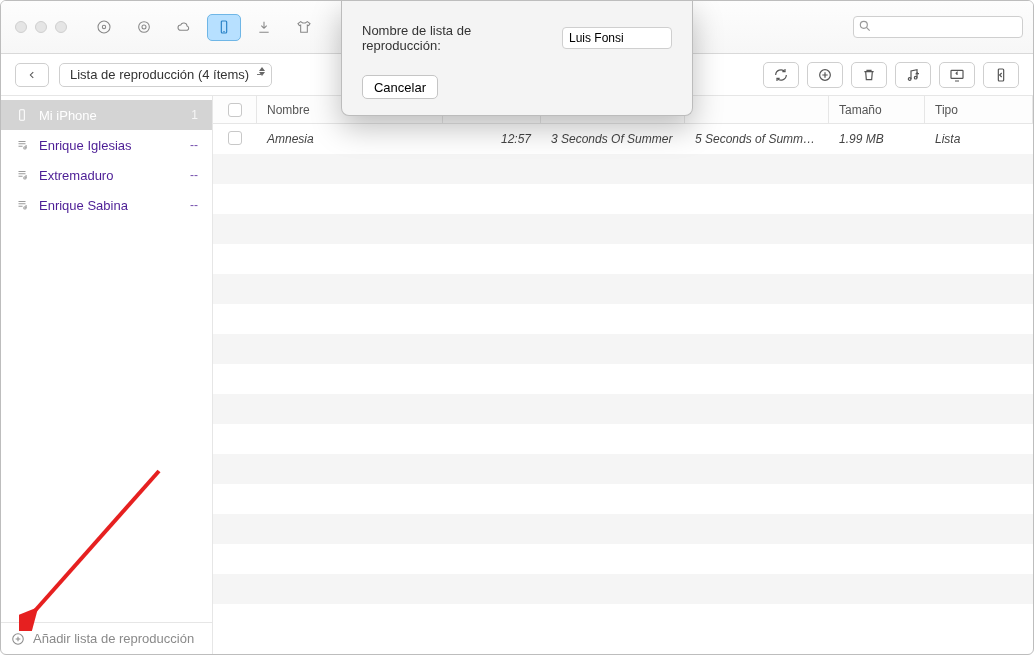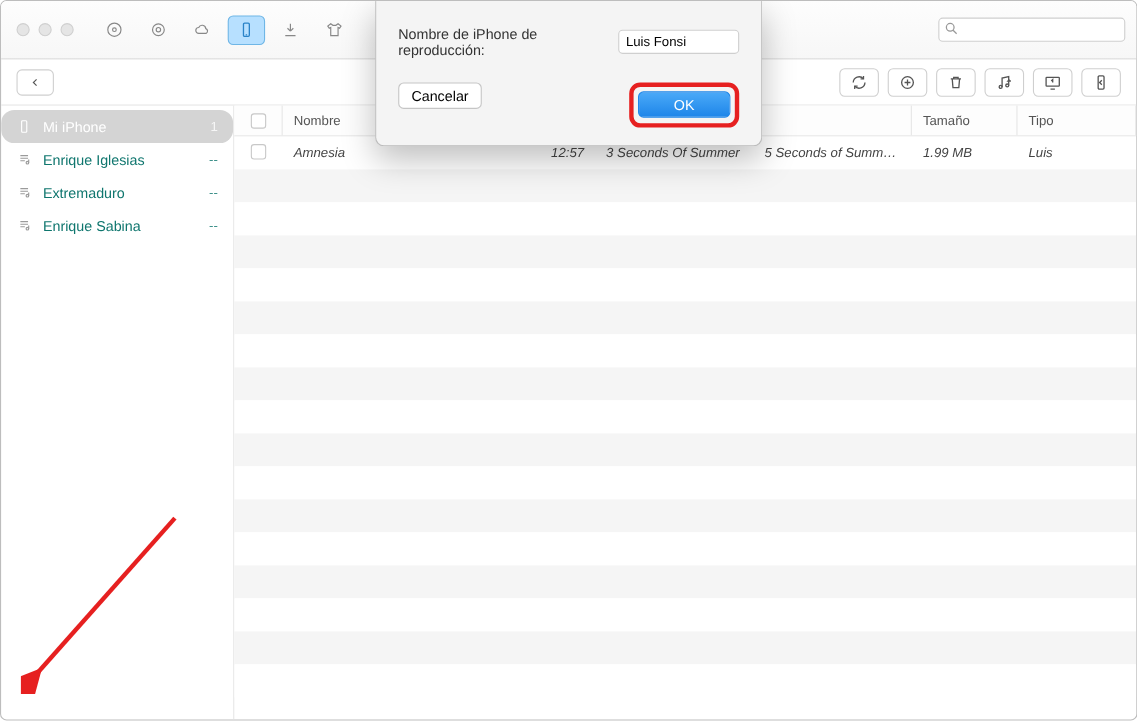--- a/index.html
+++ b/index.html
@@ -28,22 +28,22 @@
 .dropdown .caret span:first-child{border-bottom:4px solid #666;}
 .dropdown .caret span:last-child{border-top:4px solid #666;}
 
 .sub-right { margin-left:auto; display:flex; gap:8px;}
 .square-btn { width: 36px; height:26px; border:1px solid #cfcfcf; border-radius:5px; background:#fff; display:flex;align-items:center;justify-content:center; color:#555; cursor:pointer;}
 
 
 .main { display:flex; height: calc(100% - 95px); }
 .sidebar { width: 212px; border-right: 1px solid #e6e6e6; display:flex; flex-direction:column; }
 .sb-list { flex:1; overflow:auto; padding-top: 4px;}
-.sb-item { height:30px; display:flex; align-items:center; padding:0 14px; color:#0f766e; cursor:pointer; gap:10px;}
-.sb-item.active { background:#d4d4d4; color:#fff;border-radius:12px; }
+.sb-item { height:30px; display:flex; align-items:center; padding:0 14px; color:#4c1d95; cursor:pointer; gap:10px;}
+.sb-item.active { background:#d4d4d4; color:#fff; }
 .sb-item .count { margin-left:auto; font-size:12px; color:inherit; opacity:0.8;}
 .sb-item .pi { width:14px; height:14px; color:#9b9b9b; flex-shrink:0;}
 .sb-item.active .pi { color:#fff;}
 .sb-footer { height:32px; border-top:1px solid #e6e6e6; display:flex; align-items:center; padding:0 10px; gap:8px; color:#8a8a8a; font-size:12px; cursor:pointer;}
 
 .content { flex:1; display:flex; flex-direction:column; }
 .thead { height:28px; display:flex; align-items:center; border-bottom:1px solid #e6e6e6; background:#fdfdfd; }
 .thead .th { padding:0 10px; color:#555; font-size:12px; border-right:1px solid #e6e6e6; height:100%; display:flex;align-items:center;}
 .col-check{width:44px; justify-content:center;}
 .col-name{width:186px;}
@@ -126,20 +126,27 @@
     <input type="text" placeholder="" style="">
   </div>
 </div>
 
 <div class="subbar">
   <button class="back-btn">
     <svg width="10" height="10" viewBox="0 0 24 24" fill="none" stroke="currentColor" stroke-width="2.5">
         <polyline points="15 5 8 12 15 19"></polyline>
       </svg>
   </button>
+  <div class="dropdown">
+    <span>Lista de reproducción (4 ítems)</span>
+    <span class="caret">
+        <span></span>
+        <span></span>
+      </span>
+  </div>
   <div class="sub-right">
     <button class="square-btn">
         <svg width="16" height="16" viewBox="0 0 24 24" fill="none" stroke="currentColor" stroke-width="1.8">
           <path d="M4 12a8 8 0 0114-5M20 12a8 8 0 01-14 5"></path>
           <polyline points="18 3 18 7 14 7"></polyline>
           <polyline points="6 21 6 17 10 17"></polyline>
         </svg>
       </button>
     <button class="square-btn">
         <svg width="16" height="16" viewBox="0 0 24 24" fill="none" stroke="currentColor" stroke-width="1.8">
@@ -208,20 +215,28 @@
         <div class="sb-item">
           <svg class="pi" viewBox="0 0 24 24" fill="none" stroke="currentColor" stroke-width="1.8">
             <path d="M6 6h12M6 10h12M6 14h7"></path>
             <circle cx="17" cy="17" r="2"></circle>
             <path d="M19 17V12"></path>
           </svg>
           <span>Enrique Sabina</span>
           <span class="count">--</span>
         </div>
       </div>
+    <div class="sb-footer">
+      <svg width="14" height="14" viewBox="0 0 24 24" fill="none" stroke="currentColor" stroke-width="1.8">
+          <circle cx="12" cy="12" r="9"></circle>
+          <line x1="12" y1="8" x2="12" y2="16"></line>
+          <line x1="8" y1="12" x2="16" y2="12"></line>
+        </svg>
+      <span>Añadir lista de reproducción</span>
+    </div>
   </div>
 
   <div class="content">
     <div class="thead">
       <div class="th col-check">
           <span class="chk"></span>
         </div>
       <div class="th col-name">Nombre</div>
       <div class="th col-dur"></div>
       <div class="th col-art"></div>
@@ -230,21 +245,21 @@
       <div class="th col-type">Tipo</div>
     </div>
     <div class="rows" id="rows">
         <div class="row">
           <div class="td col-check" style="text-align:center"><span class="chk"></span></div>
           <div class="td col-name">Amnesia</div>
           <div class="td col-dur" style="text-align:right">12:57</div>
           <div class="td col-art">3 Seconds Of Summer</div>
           <div class="td col-alb">5 Seconds of Summer (De...</div>
           <div class="td col-size">1.99 MB</div>
-          <div class="td col-type">Luis</div>
+          <div class="td col-type">Lista</div>
         </div>
         <div class="row"></div>
         <div class="row"></div>
         <div class="row"></div>
         <div class="row"></div>
         <div class="row"></div>
         <div class="row"></div>
         <div class="row"></div>
         <div class="row"></div>
         <div class="row"></div>
@@ -254,28 +269,25 @@
         <div class="row"></div>
         <div class="row"></div>
         <div class="row"></div>
         <div class="row"></div>
       </div>
   </div>
 </div>
 
 <div class="dialog">
   <div class="row1">
-    <span class="lbl">Nombre de iPhone de reproducción:</span>
+    <span class="lbl">Nombre de lista de reproducción:</span>
     <input class="name" type="text" value="Luis Fonsi" style="">
   </div>
   <div class="btns">
     <button class="dlg-btn">Cancelar</button>
-    <span class="ok-highlight">
-      <button class="dlg-btn primary">OK</button>
-    </span>
   </div>
 </div>
 
 <svg class="arrow-ann" viewBox="0 0 160 170">
   <defs>
       <marker id="ah" markerWidth="12" markerHeight="12" refX="2" refY="6" orient="auto">
         <path d="M12 0 L0 6 L12 12 z" fill="#e62020"></path>
       </marker>
     </defs>
   <line x1="140" y1="10" x2="14" y2="152" stroke="#e62020" stroke-width="4" marker-end="url(#ah)"></line>

